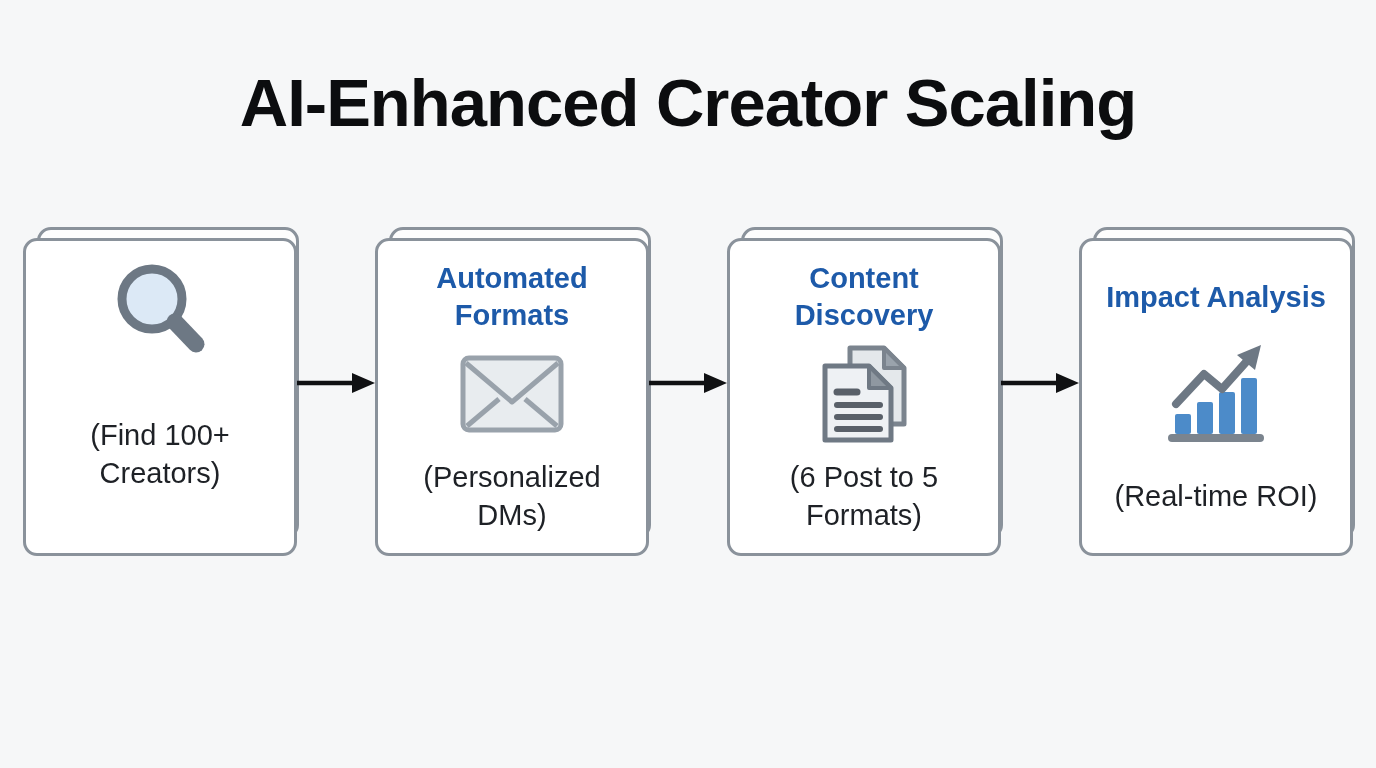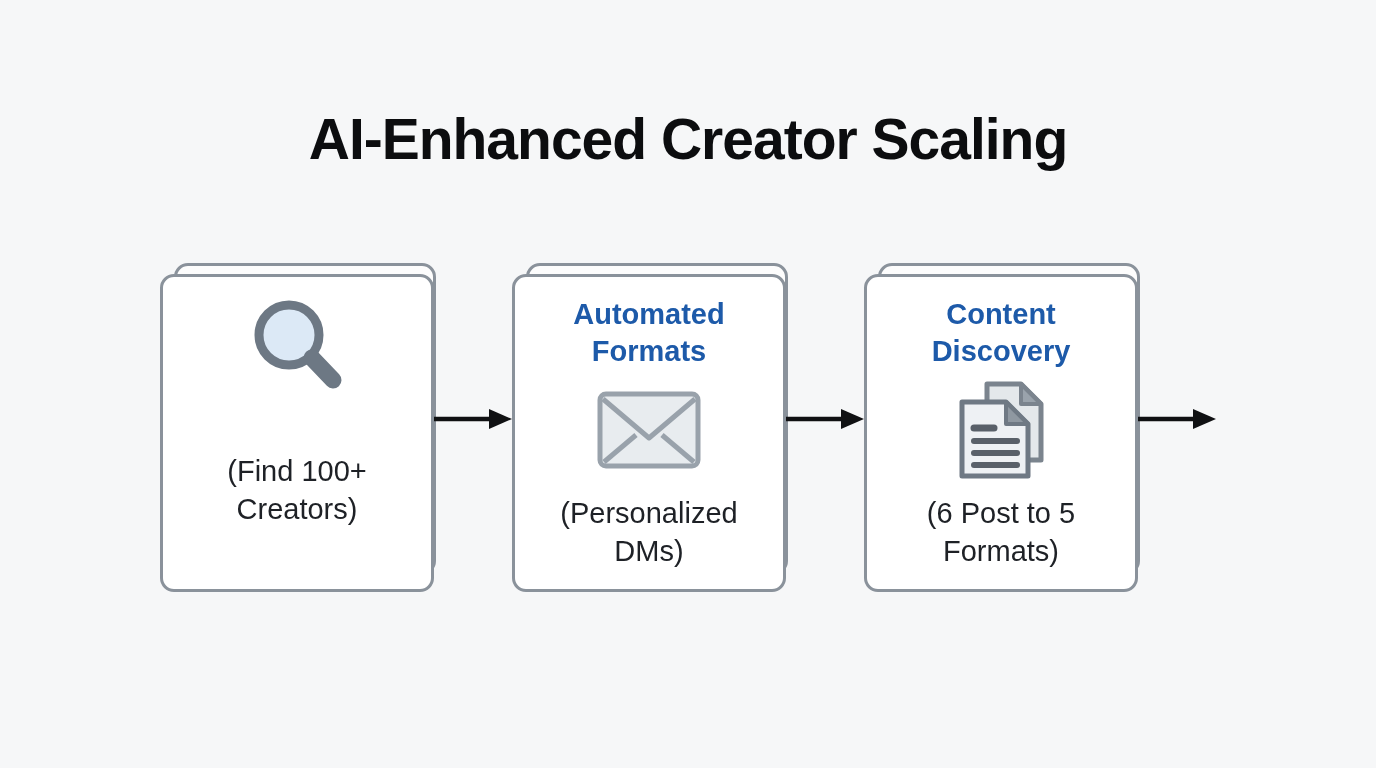--- a/index.html
+++ b/index.html
@@ -7,22 +7,22 @@
     padding: 0;
   }
   body {
     width: 1376px;
     height: 768px;
     background: #f6f7f8;
     font-family: "Liberation Sans", "DejaVu Sans", sans-serif;
     overflow: hidden;
   }
   .page-title {
-    padding-top: 108px;
-    font-size: 57px;
+    padding-top: 72px;
+    font-size: 67px;
     line-height: 62px;
     font-weight: 700;
     letter-spacing: -1px;
     color: #0c0d0f;
     text-align: center;
   }
   .flow-row {
     margin-top: 104px;
     display: flex;
     justify-content: center;
@@ -164,13 +164,32 @@
     </div>
   </div>
 
   <div class="connector">
     <svg width="78" height="26" viewBox="0 0 78 26">
       <line x1="0" y1="13" x2="58" y2="13" stroke="#101113" stroke-width="4.5"></line>
       <polygon points="55,3 78,13 55,23" fill="#101113"></polygon>
     </svg>
   </div>
 
+  <div class="card">
+    <div class="card-title">Impact Analysis</div>
+    <div class="card-icon">
+
+      <svg width="104" height="104" viewBox="0 0 104 104">
+        <rect x="11" y="72" width="16" height="20" rx="2" fill="#4c8bc9"></rect>
+        <rect x="33" y="60" width="16" height="32" rx="2" fill="#4c8bc9"></rect>
+        <rect x="55" y="50" width="16" height="42" rx="2" fill="#4c8bc9"></rect>
+        <rect x="77" y="36" width="16" height="56" rx="2" fill="#4c8bc9"></rect>
+        <rect x="4" y="92" width="96" height="8" rx="4" fill="#7b848e"></rect>
+        <polyline points="12,62 40,32 58,47 83,19" fill="none" stroke="#6d7884" stroke-width="8" stroke-linecap="round" stroke-linejoin="round"></polyline>
+        <polygon points="97,3 91,28 73,13" fill="#6d7884"></polygon>
+      </svg>
+
+    </div>
+    <div class="card-caption">
+      <span>(Real-time ROI)</span>
+    </div>
+  </div>
 </div>
 
 </body></html>

